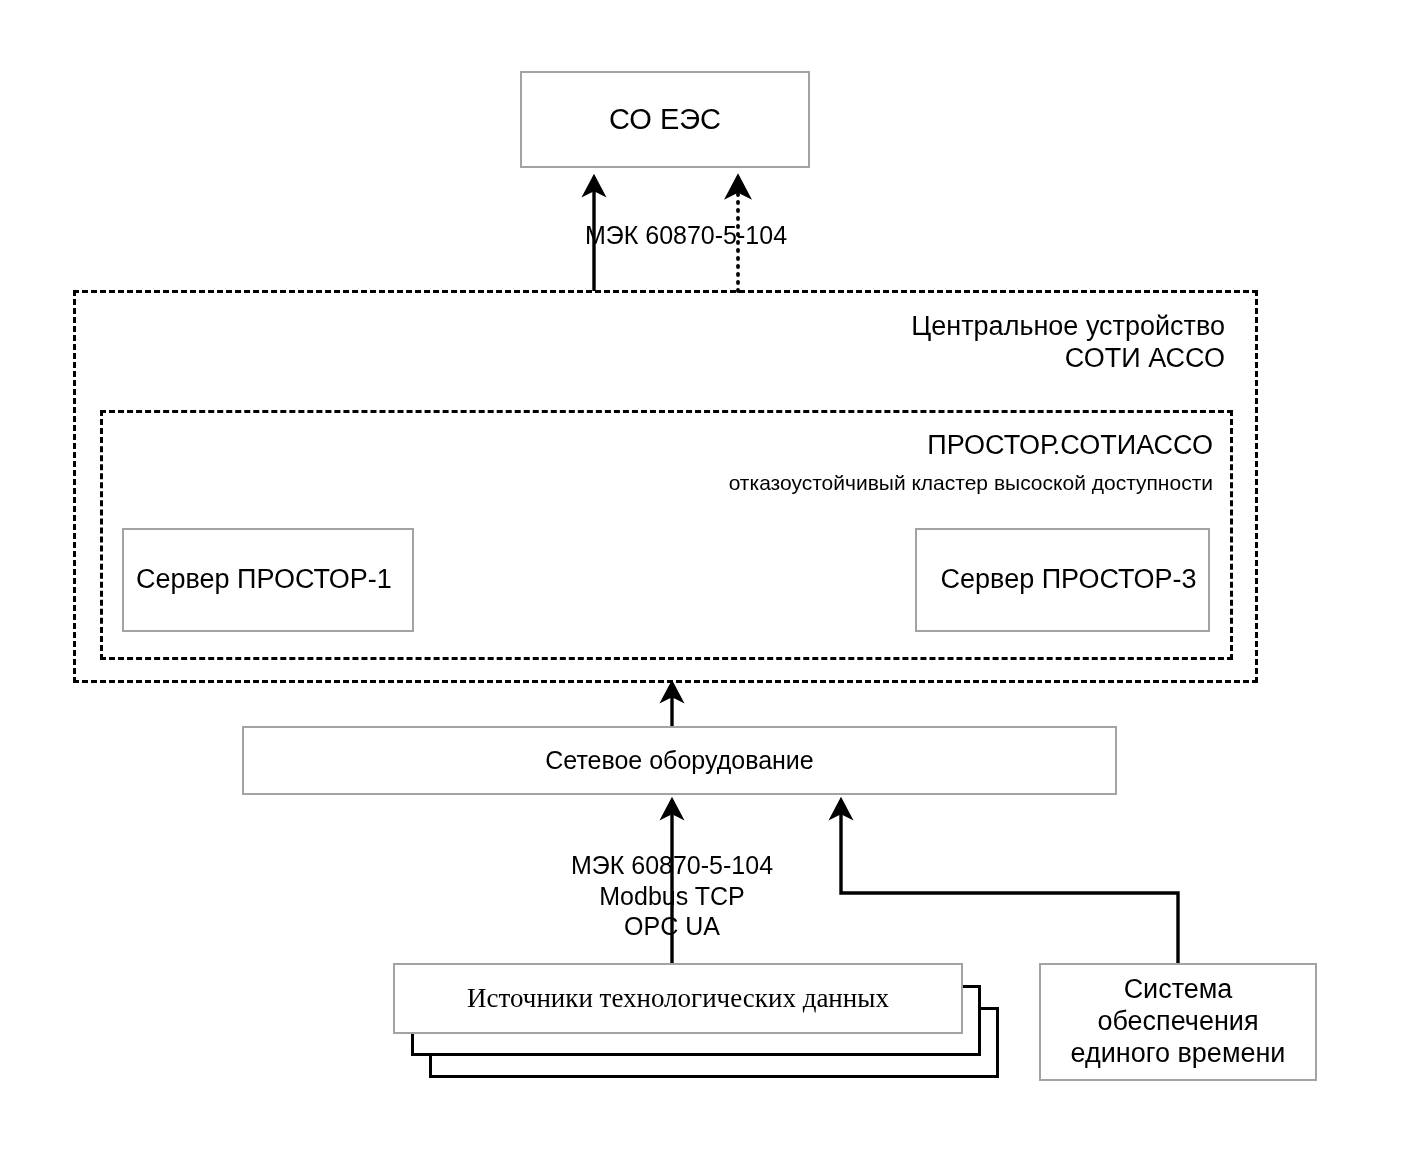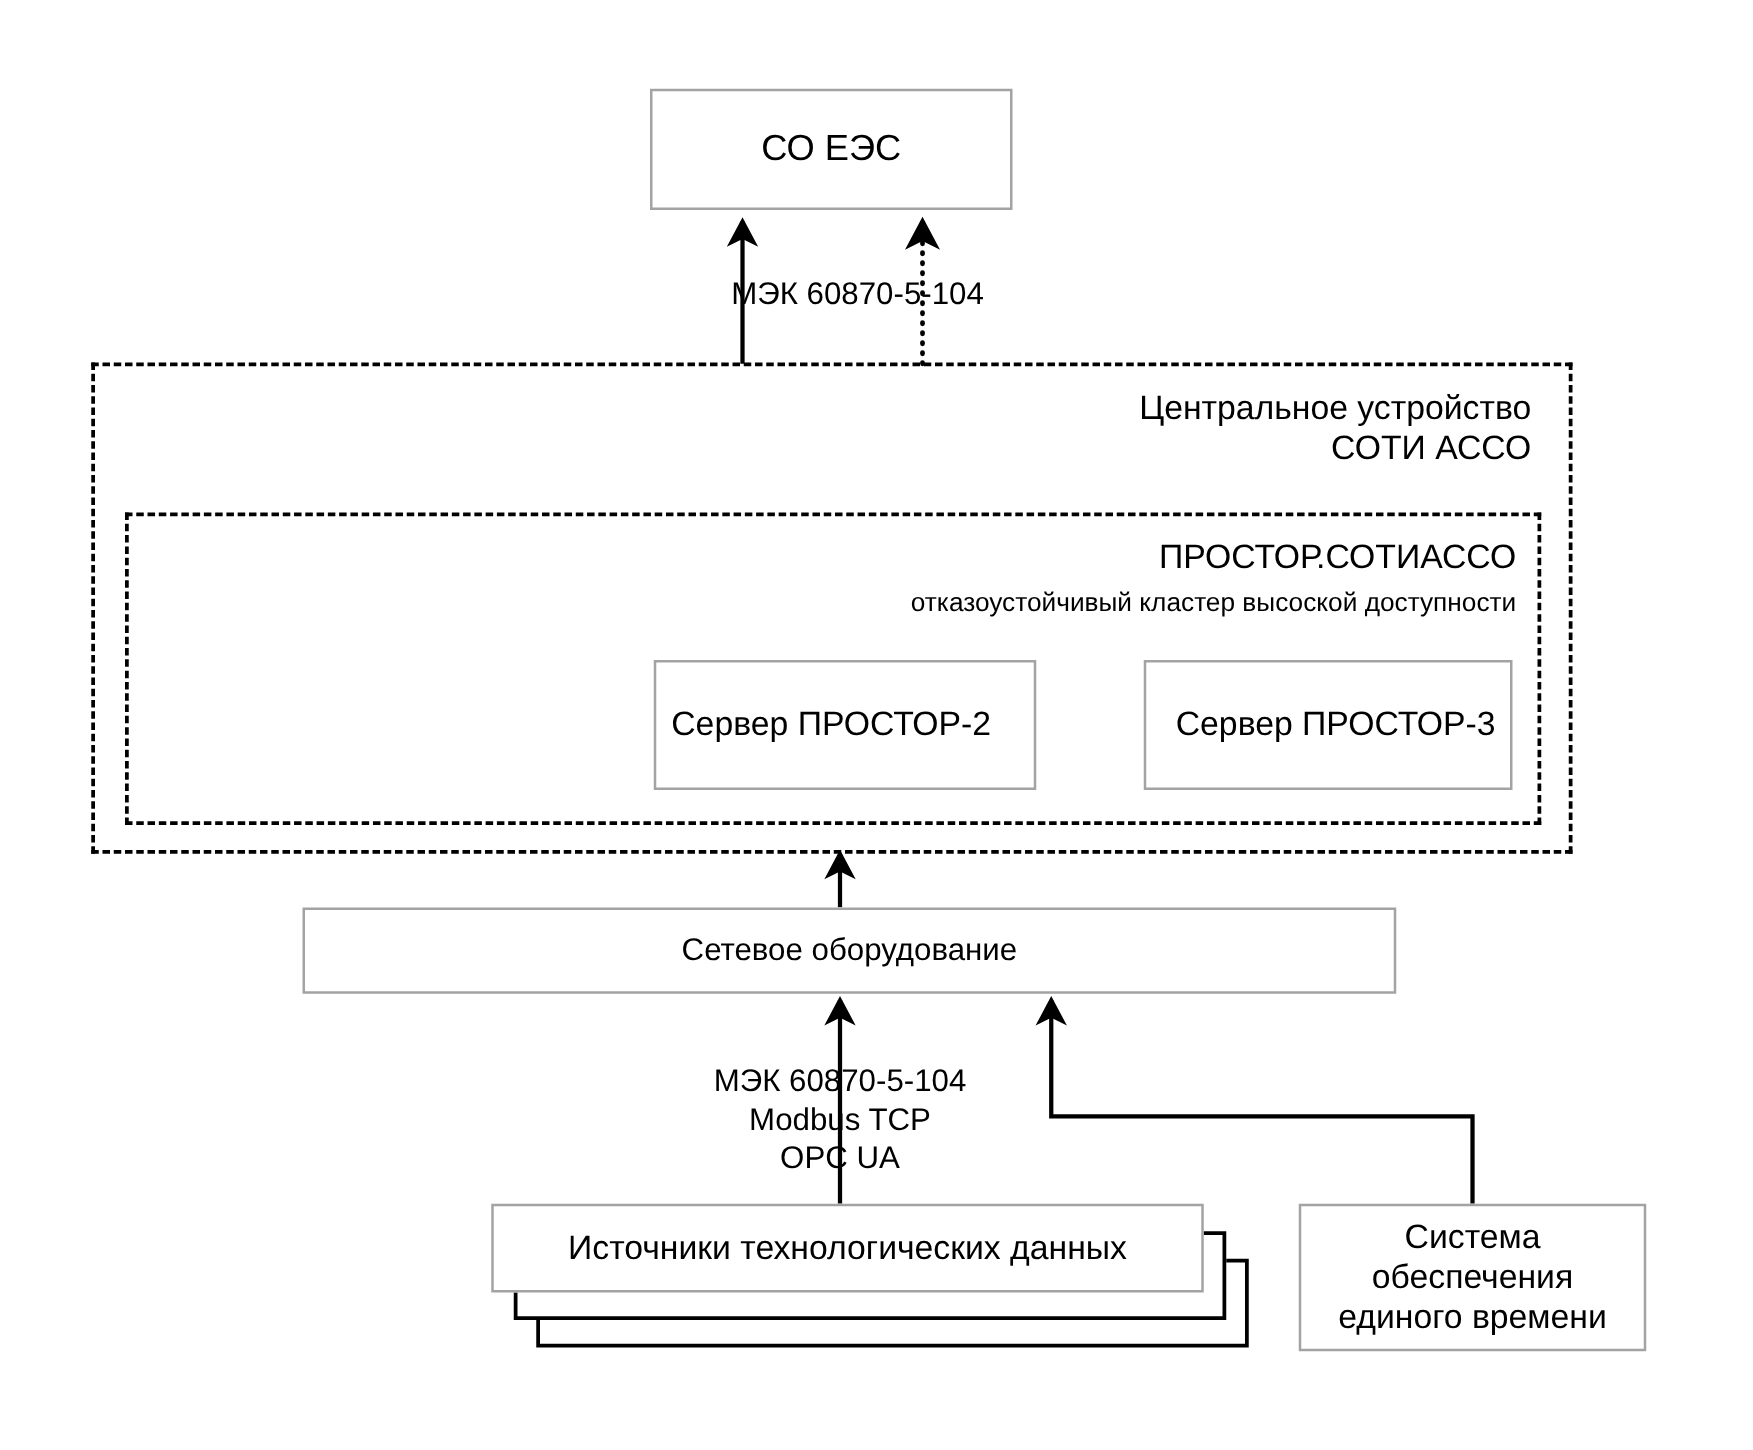--- a/index.html
+++ b/index.html
@@ -104,41 +104,41 @@
 
   <div class="group-caption" style="left:658px; top:310px; width:567px; font-size:27px;">Центральное устройство
 СОТИ АССО</div>
 
   <div class="group" style="left:100px; top:410px; width:1133px; height:250px;"></div>
 
   <div class="group-caption" style="left:560px; top:429px; width:653px; font-size:27px;">ПРОСТОР.СОТИАССО</div>
 
   <div class="group-caption" style="left:360px; top:470px; width:853px; font-size:21px;">отказоустойчивый кластер высоской доступности</div>
 
+  <div class="node" style="left:122px; top:528px; width:292px; height:104px; font-size:27px; justify-content:flex-start; padding-left:12px;">
+    <span class="node-label">Сервер ПРОСТОР-1</span>
+  </div>
 
-  <div class="node" style="left:523px; top:528px; width:306px; height:104px; font-size:27px; justify-content:flex-start; padding-left:12px;">
-    <span class="node-label">Сервер ПРОСТОР-2</span>
-  </div>
 
   <div class="node" style="left:915px; top:528px; width:295px; height:104px; font-size:27px; justify-content:center; padding-left:12px;">
     <span class="node-label">Сервер ПРОСТОР-3</span>
   </div>
 
   <div class="node" style="left:242px; top:726px; width:875px; height:69px; font-size:25px;">
     <span class="node-label">Сетевое оборудование</span>
   </div>
 
   <div class="edge-label" style="left:482px; top:850px; width:380px; font-size:25px;">МЭК 60870-5-104
 Modbus TCP
 OPC UA</div>
 
   <div class="stack-layer" style="left:429px; top:1007px; width:570px; height:71px;"></div>
   <div class="stack-layer" style="left:411px; top:985px; width:570px; height:71px;"></div>
 
-  <div class="node" style="left:393px; top:963px; width:570px; height:71px; font-size:27px;">
+  <div class="node" style="left:393px; top:963px; width:570px; height:71px; font-size:27px;font-family:Liberation Serif, serif;">
     <span class="node-label">Источники технологических данных</span>
   </div>
 
   <div class="node" style="left:1039px; top:963px; width:278px; height:118px; font-size:27px;">
     <span class="node-label">Система
 обеспечения
 единого времени</span>
   </div>
 
 </div>

